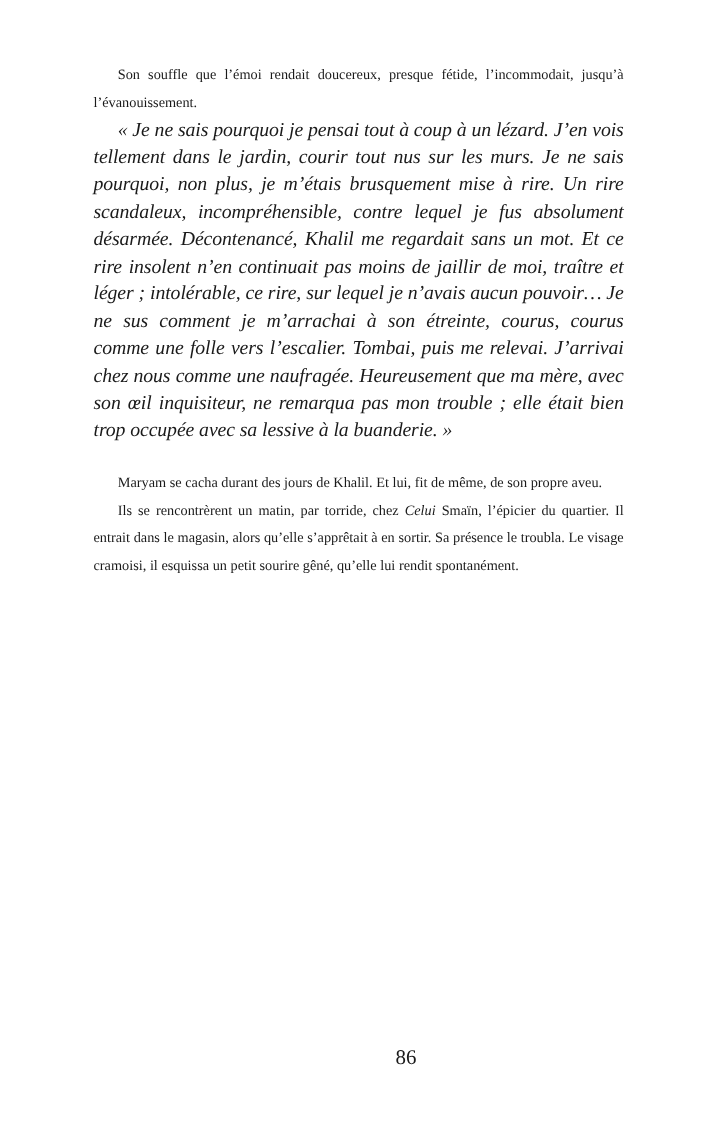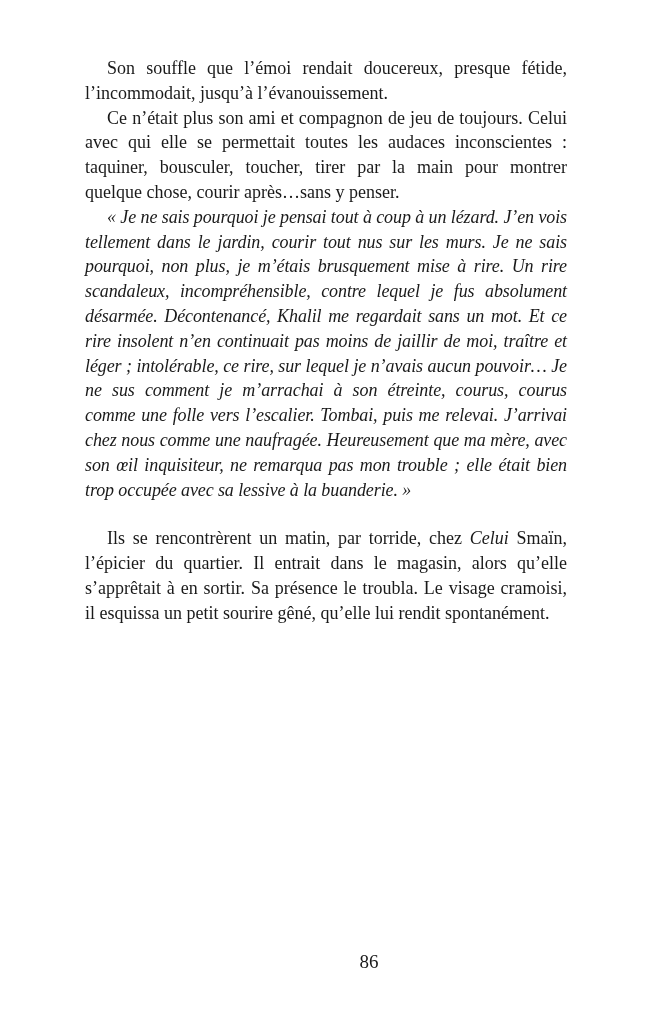--- a/index.html
+++ b/index.html
@@ -16,21 +16,21 @@
     font-family: "Liberation Serif", "DejaVu Serif", serif;
   }
   .page {
     position: absolute;
     left: 85px;
     top: 56px;
     width: 482px;
   }
   .para {
     margin: 0;
-    font-size: 18px;
+    font-size: 13px;
     line-height: 24.8px;
     text-align: justify;
     text-indent: 22px;
     hyphens: manual;
   }
   .para.italic {
     font-style: italic;
     font-size: 18px;
     letter-spacing: -0.1px;
   }
@@ -46,20 +46,20 @@
     font-size: 19px;
     line-height: 24px;
     margin-left: 44px;
   }
 </style>
 </head>
 <body>
 
 <div class="page">
   <p class="para">Son souffle que l’émoi rendait doucereux, presque fé­tide, l’incommodait, jusqu’à l’évanouissement.</p>
-  <p class="para">Ce n’était plus son ami et compagnon de jeu de tou­jours. Celui avec qui elle se permettait toutes les audaces inconscientes : taquiner, bousculer, toucher, tirer par la main pour montrer quelque chose, courir après…sans y penser.</p>
   <p class="para italic">« Je ne sais pourquoi je pensai tout à coup à un lézard. J’en vois tellement dans le jardin, courir tout nus sur les murs. Je ne sais pourquoi, non plus, je m’étais brusquement mise à rire. Un rire scandaleux, incompréhensible, contre lequel je fus absolument désarmée. Décontenancé, Khalil me regardait sans un mot. Et ce rire insolent n’en continuait pas moins de jaillir de moi, traître et léger ; intolérable, ce rire, sur lequel je n’avais aucun pouvoir… Je ne sus comment je m’arrachai à son étreinte, courus, courus comme une folle vers l’escalier. Tombai, puis me relevai. J’arrivai chez nous comme une naufragée. Heureusement que ma mère, avec son œil inquisiteur, ne remarqua pas mon trouble ; elle était bien trop occupée avec sa lessive à la buanderie. »</p>
   <div class="gap"></div>
+  <p class="para">Maryam se cacha durant des jours de Khalil. Et lui, fit de même, de son propre aveu.</p>
   <p class="para"><span>Ils se rencontrèrent un matin, par torride, chez </span><em>Celui</em><span> Smaïn, l’épicier du quartier. Il entrait dans le magasin, alors qu’elle s’apprêtait à en sortir. Sa présence le trou­bla. Le visage cramoisi, il esquissa un petit sourire gêné, qu’elle lui rendit spontanément.</span></p>
   <div class="gap"></div>
 </div>
 
 <div class="page-number">86</div>
 
 </body></html>

